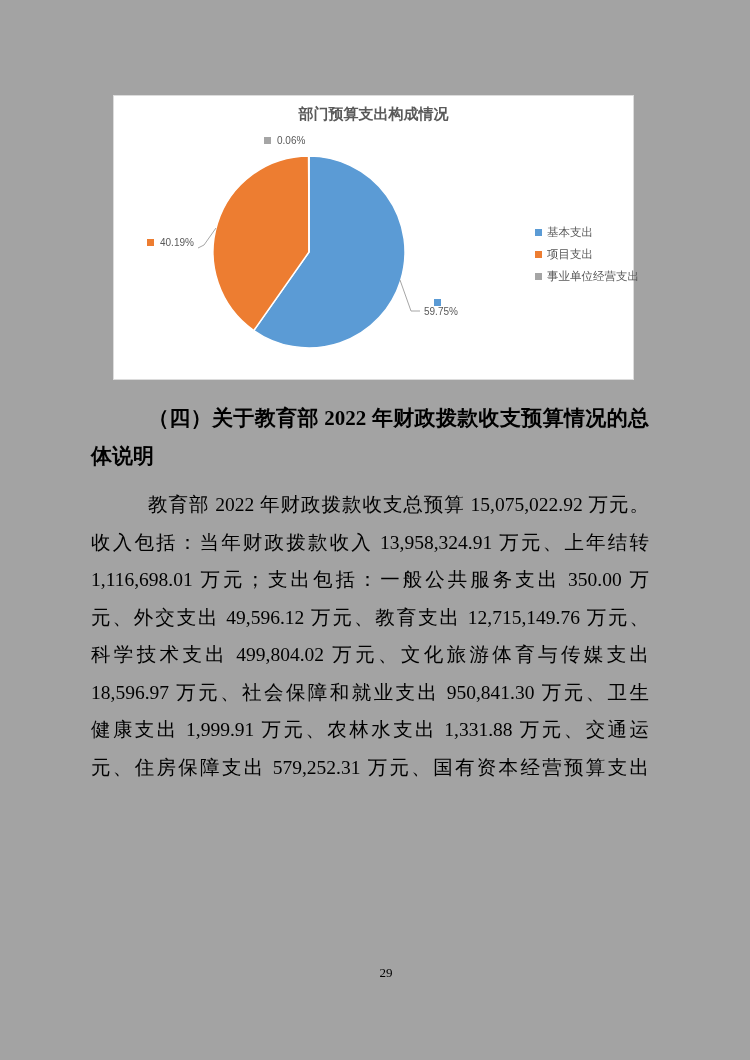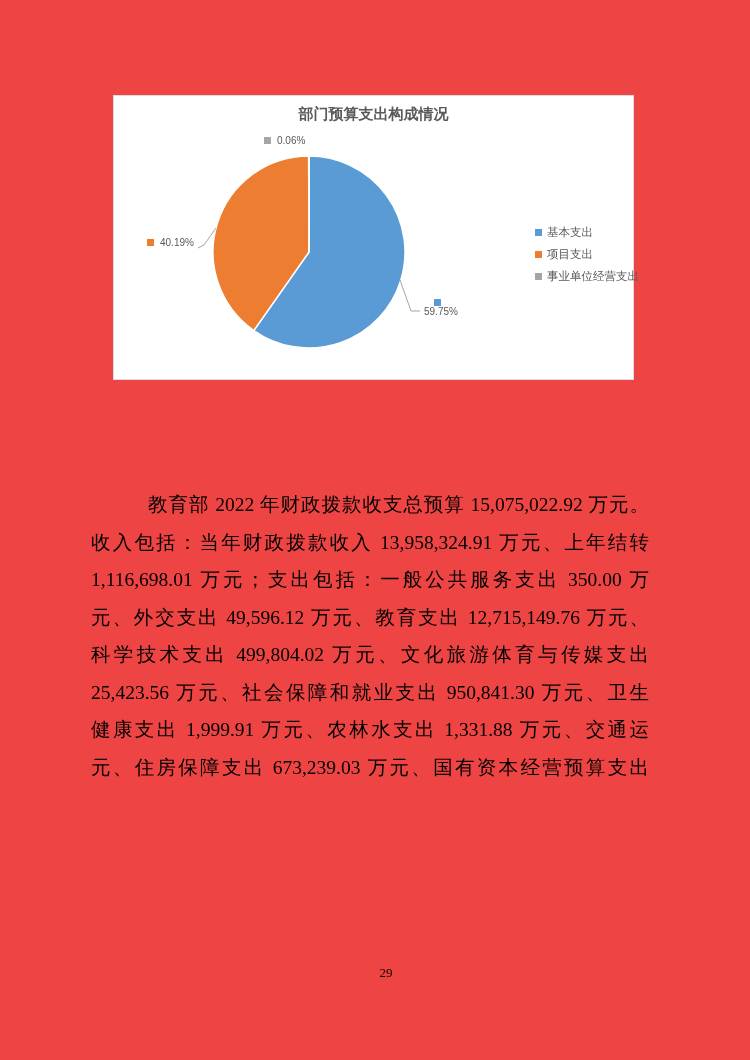--- a/index.html
+++ b/index.html
@@ -2,21 +2,21 @@
 <html><head>
 <meta charset="utf-8">
 <style>
   html, body { margin: 0; padding: 0; background: #ffffff; }
   body {
     width: 750px; height: 1060px;
     font-family: "Liberation Serif", "DejaVu Serif", serif;
     color: #000000;
     overflow: hidden;
   }
-  .page { position: relative; width: 750px; height: 1060px; background: #ef4444; }
+  .page { position: relative; width: 750px; height: 1060px; background: #a3a3a3; }
 
   
   .chart-box {
     position: absolute; left: 113px; top: 95px;
     width: 519px; height: 283px;
     background: #ffffff;
     border: 1px solid #DCDCDC;
     font-family: "Liberation Sans", "DejaVu Sans", sans-serif;
   }
   .chart-title {
@@ -108,27 +108,31 @@
         <span class="lsq" style="background: rgb(237, 125, 49);"></span>
         <span>项目支出</span>
       </div>
       <div class="legend-item">
         <span class="lsq" style="background: rgb(165, 165, 165);"></span>
         <span>事业单位经营支出</span>
       </div>
     </div>
   </div>
 
+  <div class="heading">
+    <div class="h-line1">（四）关于教育部 2022 年财政拨款收支预算情况的总</div>
+    <div class="h-line2">体说明</div>
+  </div>
 
   <div class="para">
     <div class="para-line first">教育部 2022 年财政拨款收支总预算 15,075,022.92 万元。</div>
     <div class="para-line">收入包括：当年财政拨款收入 13,958,324.91 万元、上年结转</div>
     <div class="para-line">1,116,698.01 万元；支出包括：一般公共服务支出 350.00 万</div>
     <div class="para-line">元、外交支出 49,596.12 万元、教育支出 12,715,149.76 万元、</div>
     <div class="para-line">科学技术支出 499,804.02 万元、文化旅游体育与传媒支出</div>
-    <div class="para-line">25,423.56 万元、社会保障和就业支出 950,841.30 万元、卫生</div>
+    <div class="para-line">18,596.97 万元、社会保障和就业支出 950,841.30 万元、卫生</div>
     <div class="para-line">健康支出 1,999.91 万元、农林水支出 1,331.88 万元、交通运</div>
-    <div class="para-line">元、住房保障支出 673,239.03 万元、国有资本经营预算支出</div>
+    <div class="para-line">元、住房保障支出 579,252.31 万元、国有资本经营预算支出</div>
   </div>
 
   <div class="page-num">29</div>
 
 </div>
 
 </body></html>

